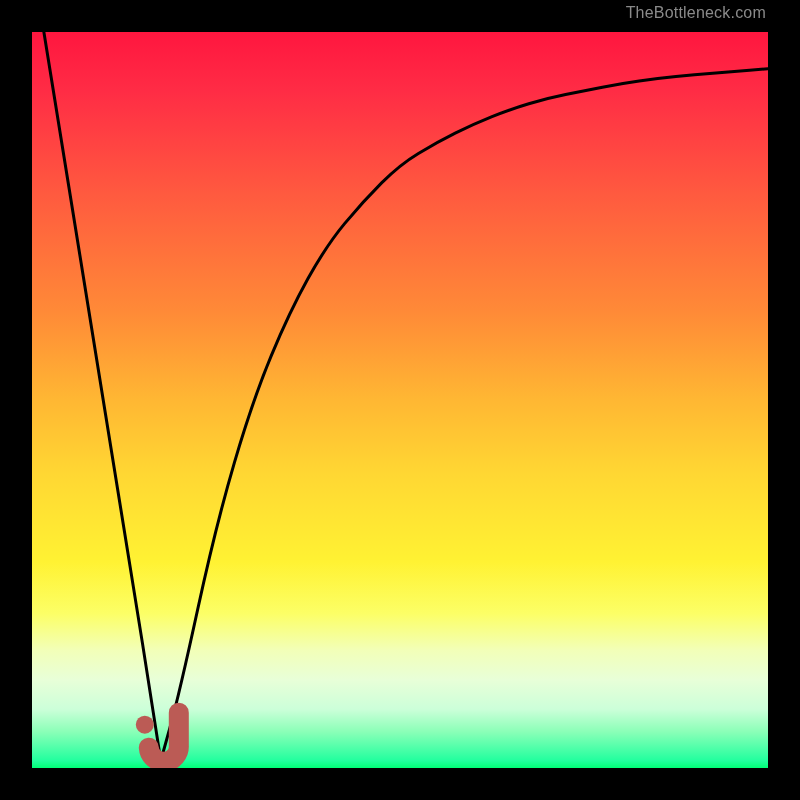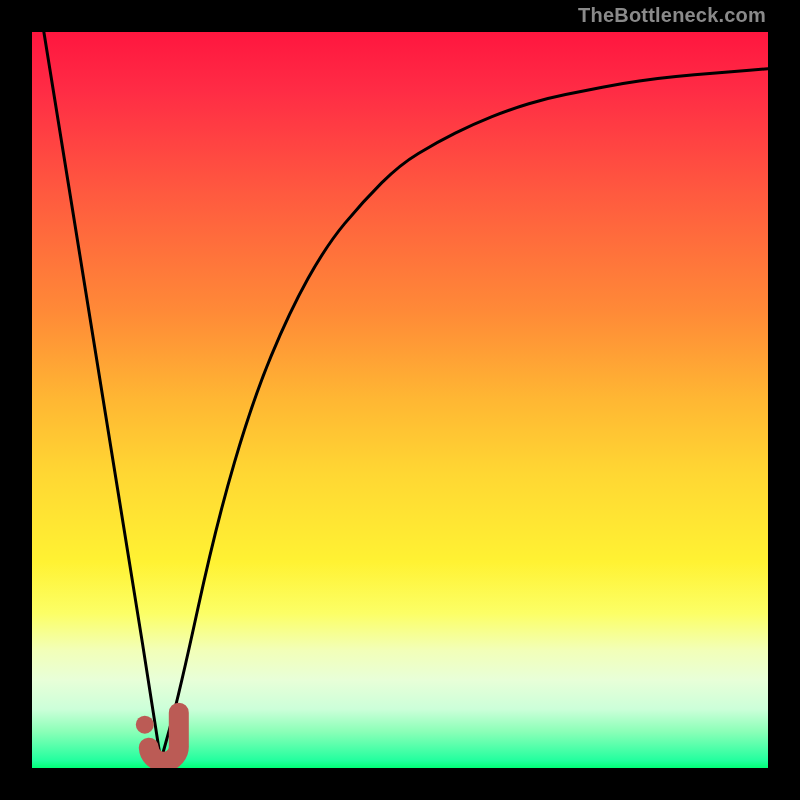--- a/index.html
+++ b/index.html
@@ -39,22 +39,22 @@
       #ccffd9 92%,
       #8cffb8 95%,
       #22ff9e 99%,
       #00ff77 100%
     );
   }
   .watermark {
     position: absolute;
     top: 4px;
     right: 34px;
-    font-size: 20px;
-    font-weight: 700;
+    font-size: 16px;
+    font-weight: 400;
     color: #8a8a8a;
     letter-spacing: 0.2px;
     user-select: none;
   }
   svg.curves {
     position: absolute;
     top: 0;
     left: 0;
     width: 736px;
     height: 736px;

